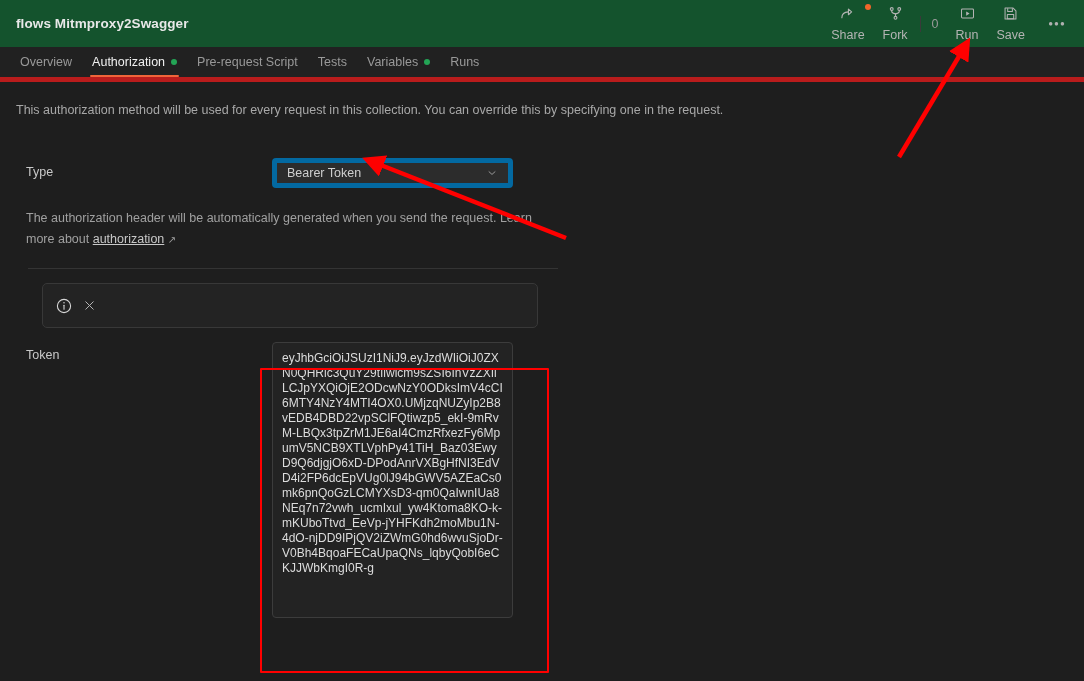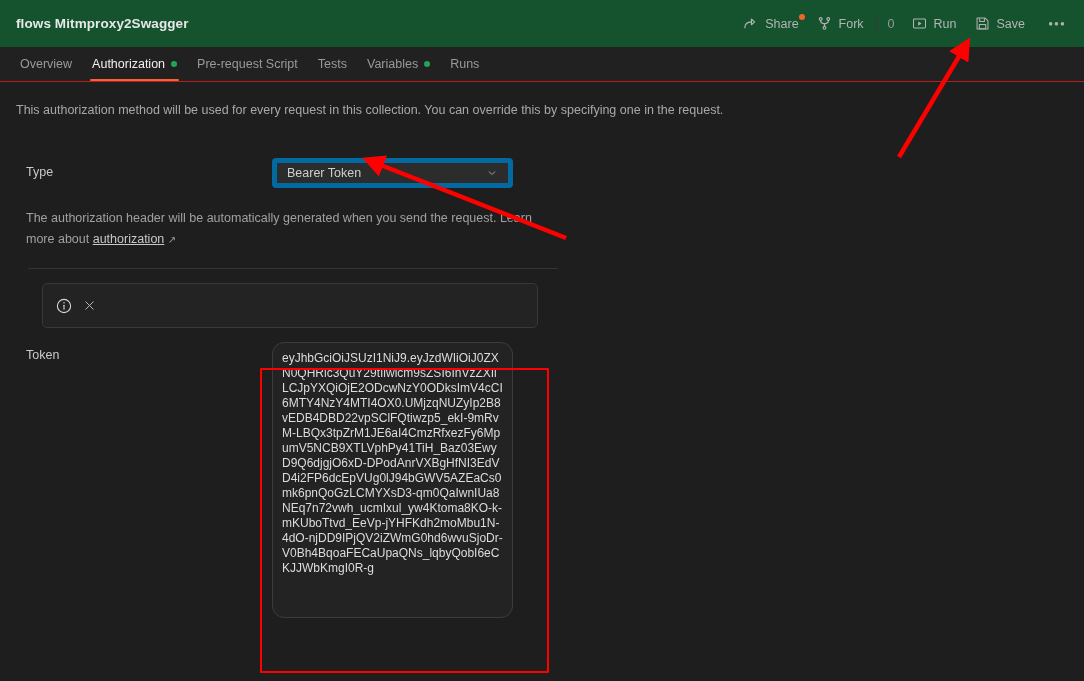--- a/index.html
+++ b/index.html
@@ -41,20 +41,21 @@
     display: flex;
     align-items: center;
     gap: 7px;
     padding: 5px 9px;
     border-radius: 4px;
     font-size: 12.5px;
     color: #b4b4b4;
     cursor: pointer;
     position: relative;
     white-space: nowrap;
+    flex-direction: column;
   }
   .tb-icon { display: inline-flex; align-items: center; justify-content: center; width: 15px; height: 15px; }
   .tb-icon svg { display: block; }
   .badge-dot {
     position: absolute;
     top: 3px;
     right: 3px;
     width: 6px;
     height: 6px;
     border-radius: 50%;
@@ -82,21 +83,21 @@
     letter-spacing: 1px;
   }
 
   
   .tabsbar {
     height: 35px;
     background: #212121;
     display: flex;
     align-items: stretch;
     padding: 0 10px;
-    border-bottom: 1px solid #b91c1c;
+    border-bottom: 5px solid #b91c1c;
   }
   .tab {
     display: flex;
     align-items: center;
     gap: 6px;
     padding: 0 10px;
     font-size: 12.5px;
     color: #999999;
     cursor: pointer;
     position: relative;
@@ -236,21 +237,21 @@
     font-size: 12.5px;
     color: #c9c9c9;
     padding-top: 6px;
     padding-left: 10px;
   }
   .token-box {
     width: 241px;
     min-height: 276px;
     background: #232323;
     border: 1px solid #3c3c3c;
-    border-radius: 12px;
+    border-radius: 4px;
     padding: 8px 9px;
     font-size: 12px;
     line-height: 15px;
     color: #dcdcdc;
     word-break: break-all;
     overflow-wrap: anywhere;
     cursor: text;
     white-space: pre-wrap;
   }
 

